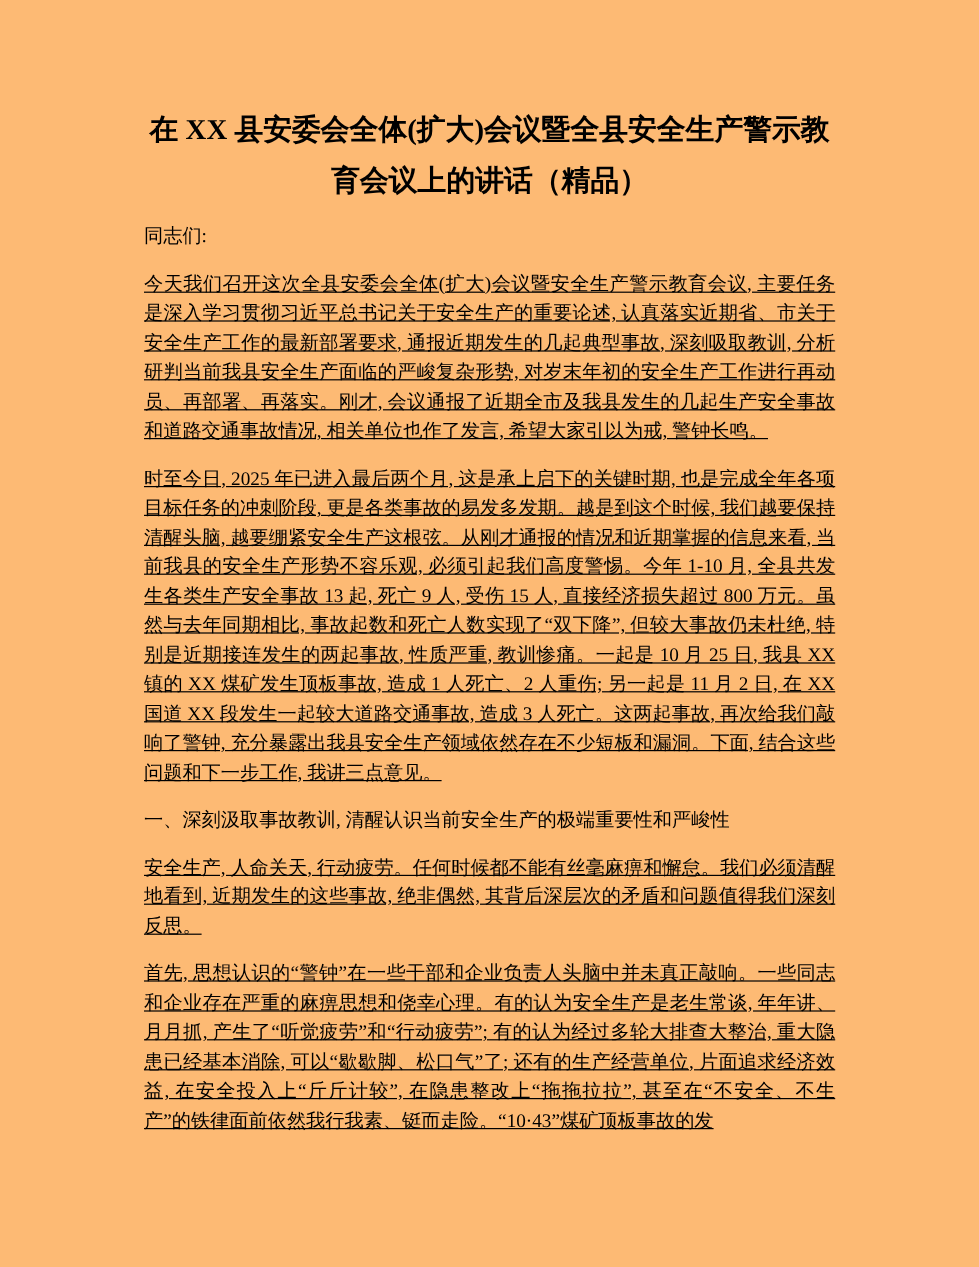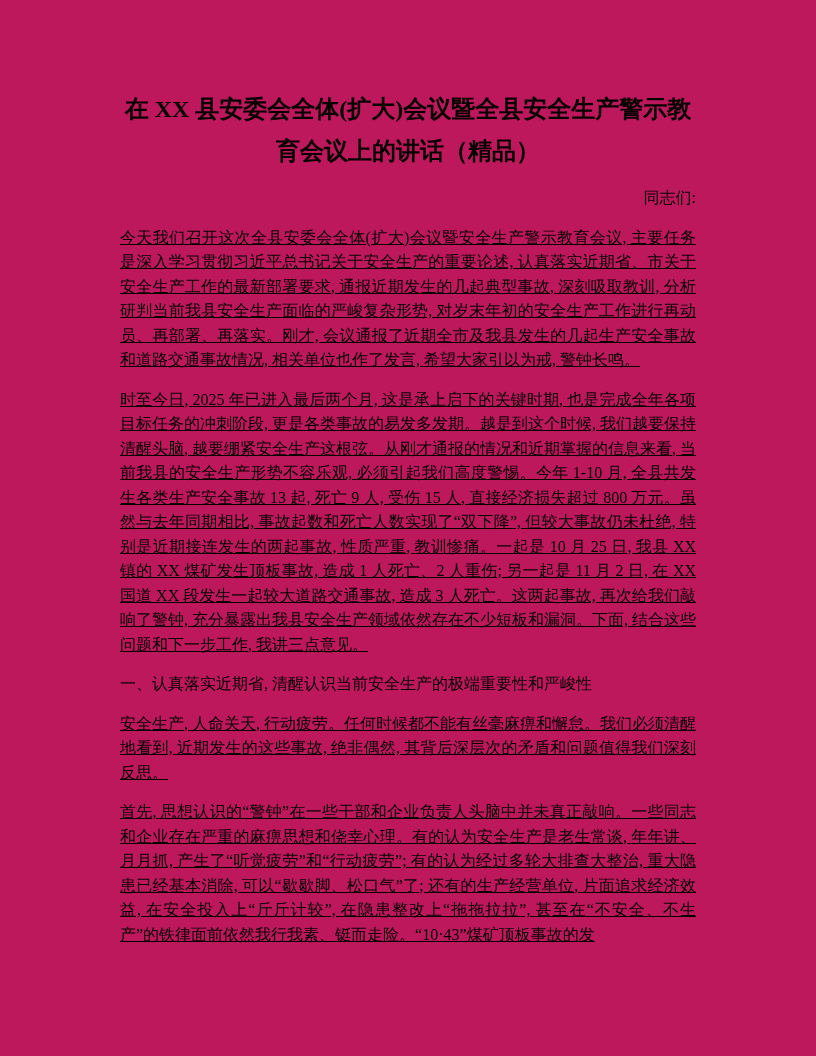--- a/index.html
+++ b/index.html
@@ -5,21 +5,21 @@
   html, body {
     margin: 0;
     padding: 0;
     background: #ffffff;
   }
   .page {
     position: relative;
     box-sizing: border-box;
     width: 816px;
     height: 1056px;
-    background: #be185d;
+    background: #fdba74;
     padding: 88px 120px 0 120px;
     overflow: hidden;
     font-family: "Liberation Serif", "DejaVu Serif", serif;
     font-size: 16px;
     line-height: 24.5px;
     color: #000000;
   }
   .doc-title {
     font-size: 24px;
     font-weight: bold;
@@ -29,37 +29,37 @@
     color: #000000;
   }
   .doc-para {
     margin: 0 0 15px 0;
     text-align: justify;
     word-break: normal;
     text-decoration: underline;
   }
   .doc-salutation {
     margin: 0 0 15px 0;
-    text-align: right;
+    text-align: left;
   }
   .doc-heading {
     margin: 0 0 15px 0;
     text-align: justify;
   }
 </style>
 </head>
 <body>
 
 <div class="page">
   <h1 class="doc-title">在 XX 县安委会全体(扩大)会议暨全县安全生产警示教育会议上的讲话（精品）</h1>
 
   <p class="doc-salutation">同志们:</p>
 
   <p class="doc-para">今天我们召开这次全县安委会全体(扩大)会议暨安全生产警示教育会议, 主要任务是深入学习贯彻习近平总书记关于安全生产的重要论述, 认真落实近期省、市关于安全生产工作的最新部署要求, 通报近期发生的几起典型事故, 深刻吸取教训, 分析研判当前我县安全生产面临的严峻复杂形势, 对岁末年初的安全生产工作进行再动员、再部署、再落实。刚才, 会议通报了近期全市及我县发生的几起生产安全事故和道路交通事故情况, 相关单位也作了发言, 希望大家引以为戒, 警钟长鸣。</p>
 
   <p class="doc-para">时至今日, 2025 年已进入最后两个月, 这是承上启下的关键时期, 也是完成全年各项目标任务的冲刺阶段, 更是各类事故的易发多发期。越是到这个时候, 我们越要保持清醒头脑, 越要绷紧安全生产这根弦。从刚才通报的情况和近期掌握的信息来看, 当前我县的安全生产形势不容乐观, 必须引起我们高度警惕。今年 1-10 月, 全县共发生各类生产安全事故 13 起, 死亡 9 人, 受伤 15 人, 直接经济损失超过 800 万元。虽然与去年同期相比, 事故起数和死亡人数实现了“双下降”, 但较大事故仍未杜绝, 特别是近期接连发生的两起事故, 性质严重, 教训惨痛。一起是 10 月 25 日, 我县 XX 镇的 XX 煤矿发生顶板事故, 造成 1 人死亡、2 人重伤; 另一起是 11 月 2 日, 在 XX 国道 XX 段发生一起较大道路交通事故, 造成 3 人死亡。这两起事故, 再次给我们敲响了警钟, 充分暴露出我县安全生产领域依然存在不少短板和漏洞。下面, 结合这些问题和下一步工作, 我讲三点意见。</p>
 
-  <p class="doc-heading">一、认真落实近期省, 清醒认识当前安全生产的极端重要性和严峻性</p>
+  <p class="doc-heading">一、深刻汲取事故教训, 清醒认识当前安全生产的极端重要性和严峻性</p>
 
   <p class="doc-para">安全生产, 人命关天, 行动疲劳。任何时候都不能有丝毫麻痹和懈怠。我们必须清醒地看到, 近期发生的这些事故, 绝非偶然, 其背后深层次的矛盾和问题值得我们深刻反思。</p>
 
   <p class="doc-para">首先, 思想认识的“警钟”在一些干部和企业负责人头脑中并未真正敲响。一些同志和企业存在严重的麻痹思想和侥幸心理。有的认为安全生产是老生常谈, 年年讲、月月抓, 产生了“听觉疲劳”和“行动疲劳”; 有的认为经过多轮大排查大整治, 重大隐患已经基本消除, 可以“歇歇脚、松口气”了; 还有的生产经营单位, 片面追求经济效益, 在安全投入上“斤斤计较”, 在隐患整改上“拖拖拉拉”, 甚至在“不安全、不生产”的铁律面前依然我行我素、铤而走险。“10·43”煤矿顶板事故的发</p>
 </div>
 
 </body></html>

